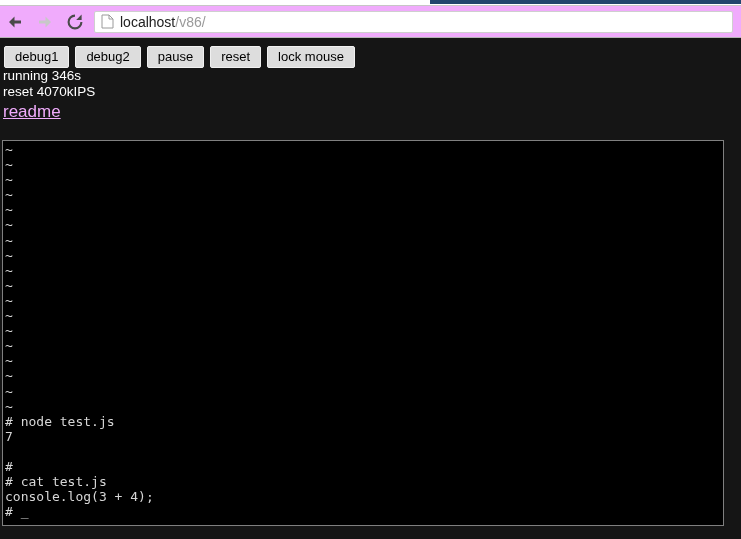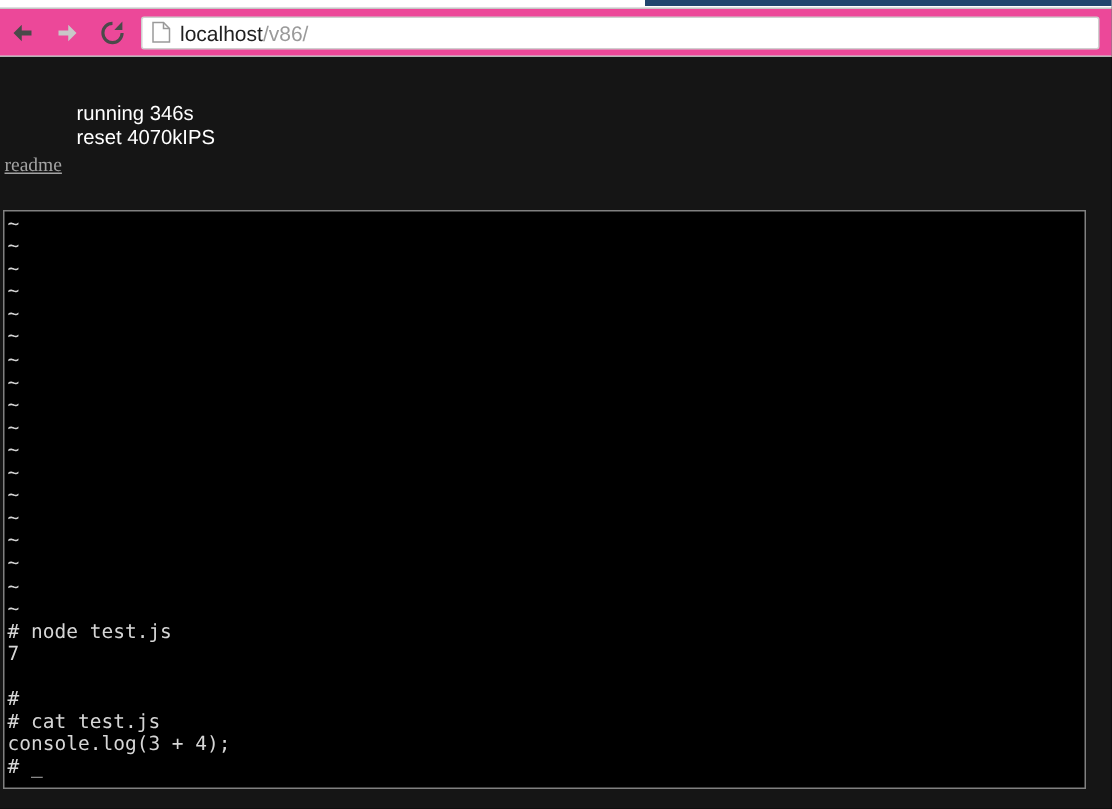--- a/index.html
+++ b/index.html
@@ -43,21 +43,21 @@
     left: 0; top: 5px;
     width: 741px;
     height: 1px;
     background: #c6c6c6;
   }
   #toolbar {
     position: absolute;
     left: 0; top: 6px;
     width: 741px;
     height: 31px;
-    background: #ec4899;
+    background: #f0abfc;
     display: flex;
     align-items: center;
   }
   .nav-btn {
     width: 30px;
     height: 30px;
     display: flex;
     align-items: center;
     justify-content: center;
     flex: 0 0 auto;
@@ -114,29 +114,28 @@
     cursor: default;
   }
   #status {
     position: absolute;
     left: 3px;
     top: 30px;
     font-family: "Liberation Sans", sans-serif;
     font-size: 13.5px;
     color: #ffffff;
     line-height: 16px;
-    margin-left: 48px;
   }
   #readme-link {
     position: absolute;
     left: 3px;
     top: 64px;
-    font-family: Liberation Serif, serif;
-    font-size: 13px;
-    color: #a3a3a3;
+    font-family: Liberation Sans, sans-serif;
+    font-size: 17px;
+    color: #f0abfc;
     text-decoration: underline;
     cursor: pointer;
   }
 
   
   #screen-container {
     position: absolute;
     left: 2px;
     top: 102px;
     width: 722px;
@@ -201,20 +200,27 @@
           <path d="M8 1 L8 5 L12 5" fill="none" stroke="#9a9a9a" stroke-width="1"></path>
         </svg>
       </span>
       <span id="url-text"><span>localhost</span><span class="url-path">/v86/</span></span>
     </div>
   </div>
 </div>
 
 <div id="page">
 
+  <div id="controls">
+    <button class="ctl-btn">debug1</button>
+    <button class="ctl-btn">debug2</button>
+    <button class="ctl-btn">pause</button>
+    <button class="ctl-btn">reset</button>
+    <button class="ctl-btn">lock mouse</button>
+  </div>
 
   <div id="status">
     <div>running 346s</div>
     <div>reset 4070kIPS</div>
   </div>
 
   <a id="readme-link" href="#">readme</a>
 
   <div id="screen-container">
     <div id="screen-text"><div class="term-line">~</div><div class="term-line">~</div><div class="term-line">~</div><div class="term-line">~</div><div class="term-line">~</div><div class="term-line">~</div><div class="term-line">~</div><div class="term-line">~</div><div class="term-line">~</div><div class="term-line">~</div><div class="term-line">~</div><div class="term-line">~</div><div class="term-line">~</div><div class="term-line">~</div><div class="term-line">~</div><div class="term-line">~</div><div class="term-line">~</div><div class="term-line">~</div><div class="term-line"># node test.js</div><div class="term-line">7</div><div class="term-line"></div><div class="term-line">#</div><div class="term-line"># cat test.js</div><div class="term-line">console.log(3 + 4);</div><div class="term-line"># _</div></div>

